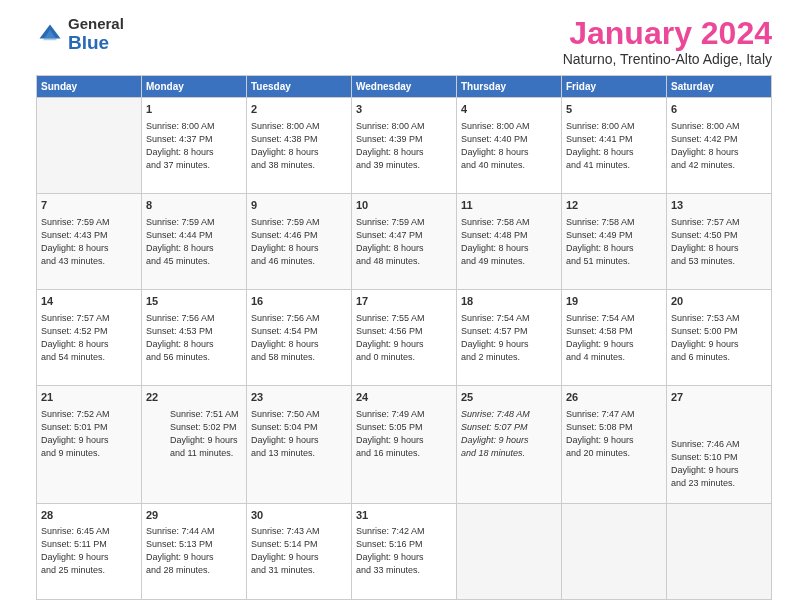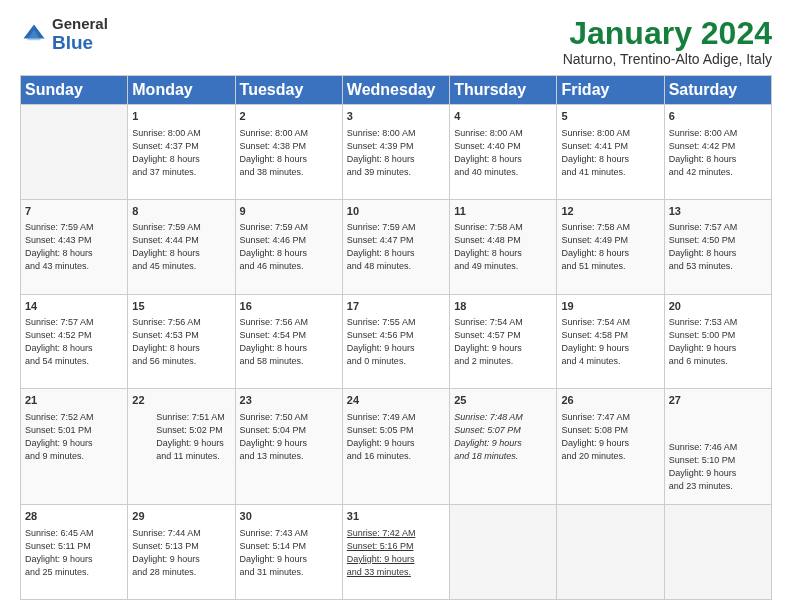--- a/index.html
+++ b/index.html
@@ -6,21 +6,21 @@
     body {
       font-family: Arial, sans-serif;
       background: #fff;
       width: 792px;
       height: 612px;
       overflow: hidden;
     }
     .page {
       width: 792px;
       height: 612px;
-      padding: 16px 20px 12px 20px;
+      padding: 16px 20px 12px 36px;
       display: flex;
       flex-direction: column;
     }
     .header {
       display: flex;
       justify-content: space-between;
       align-items: flex-start;
       margin-bottom: 8px;
     }
     .logo {
@@ -46,37 +46,37 @@
     .logo-icon {
       width: 28px;
       height: 28px;
     }
     .title-block {
       text-align: right;
     }
     .month-title {
       font-size: 32px;
       font-weight: bold;
-      color: #15803d;
+      color: #ec4899;
       line-height: 1.1;
     }
     .location {
       font-size: 14px;
       color: #333;
     }
     .calendar-table {
       width: 100%;
       border-collapse: collapse;
       flex: 1;
       table-layout: fixed;
     }
     .calendar-table th {
       background-color: #3a72c0;
       color: #fff;
-      font-size: 16px;
+      font-size: 10px;
       font-weight: bold;
       padding: 5px 4px;
       text-align: left;
       border: 1px solid #ccc;
     }
     .calendar-table td {
       vertical-align: top;
       border: 1px solid #ccc;
       padding: 4px 4px 3px 4px;
       font-size: 9.5px;
@@ -355,21 +355,21 @@
           </td>
           <td>
             <span class="day-number">30</span>
             <div class="day-info" style="white-space: pre-line;">Sunrise: 7:43 AM
 Sunset: 5:14 PM
 Daylight: 9 hours
 and 31 minutes.</div>
           </td>
           <td>
             <span class="day-number">31</span>
-            <div class="day-info" style="white-space: pre-line; text-decoration: underline;">Sunrise: 7:42 AM
+            <div class="day-info" style="white-space: pre-line;">Sunrise: 7:42 AM
 Sunset: 5:16 PM
 Daylight: 9 hours
 and 33 minutes.</div>
           </td>
           <td class="empty"></td>
           <td class="empty"></td>
           <td class="empty"></td>
         </tr>
       </tbody>
   </table>

